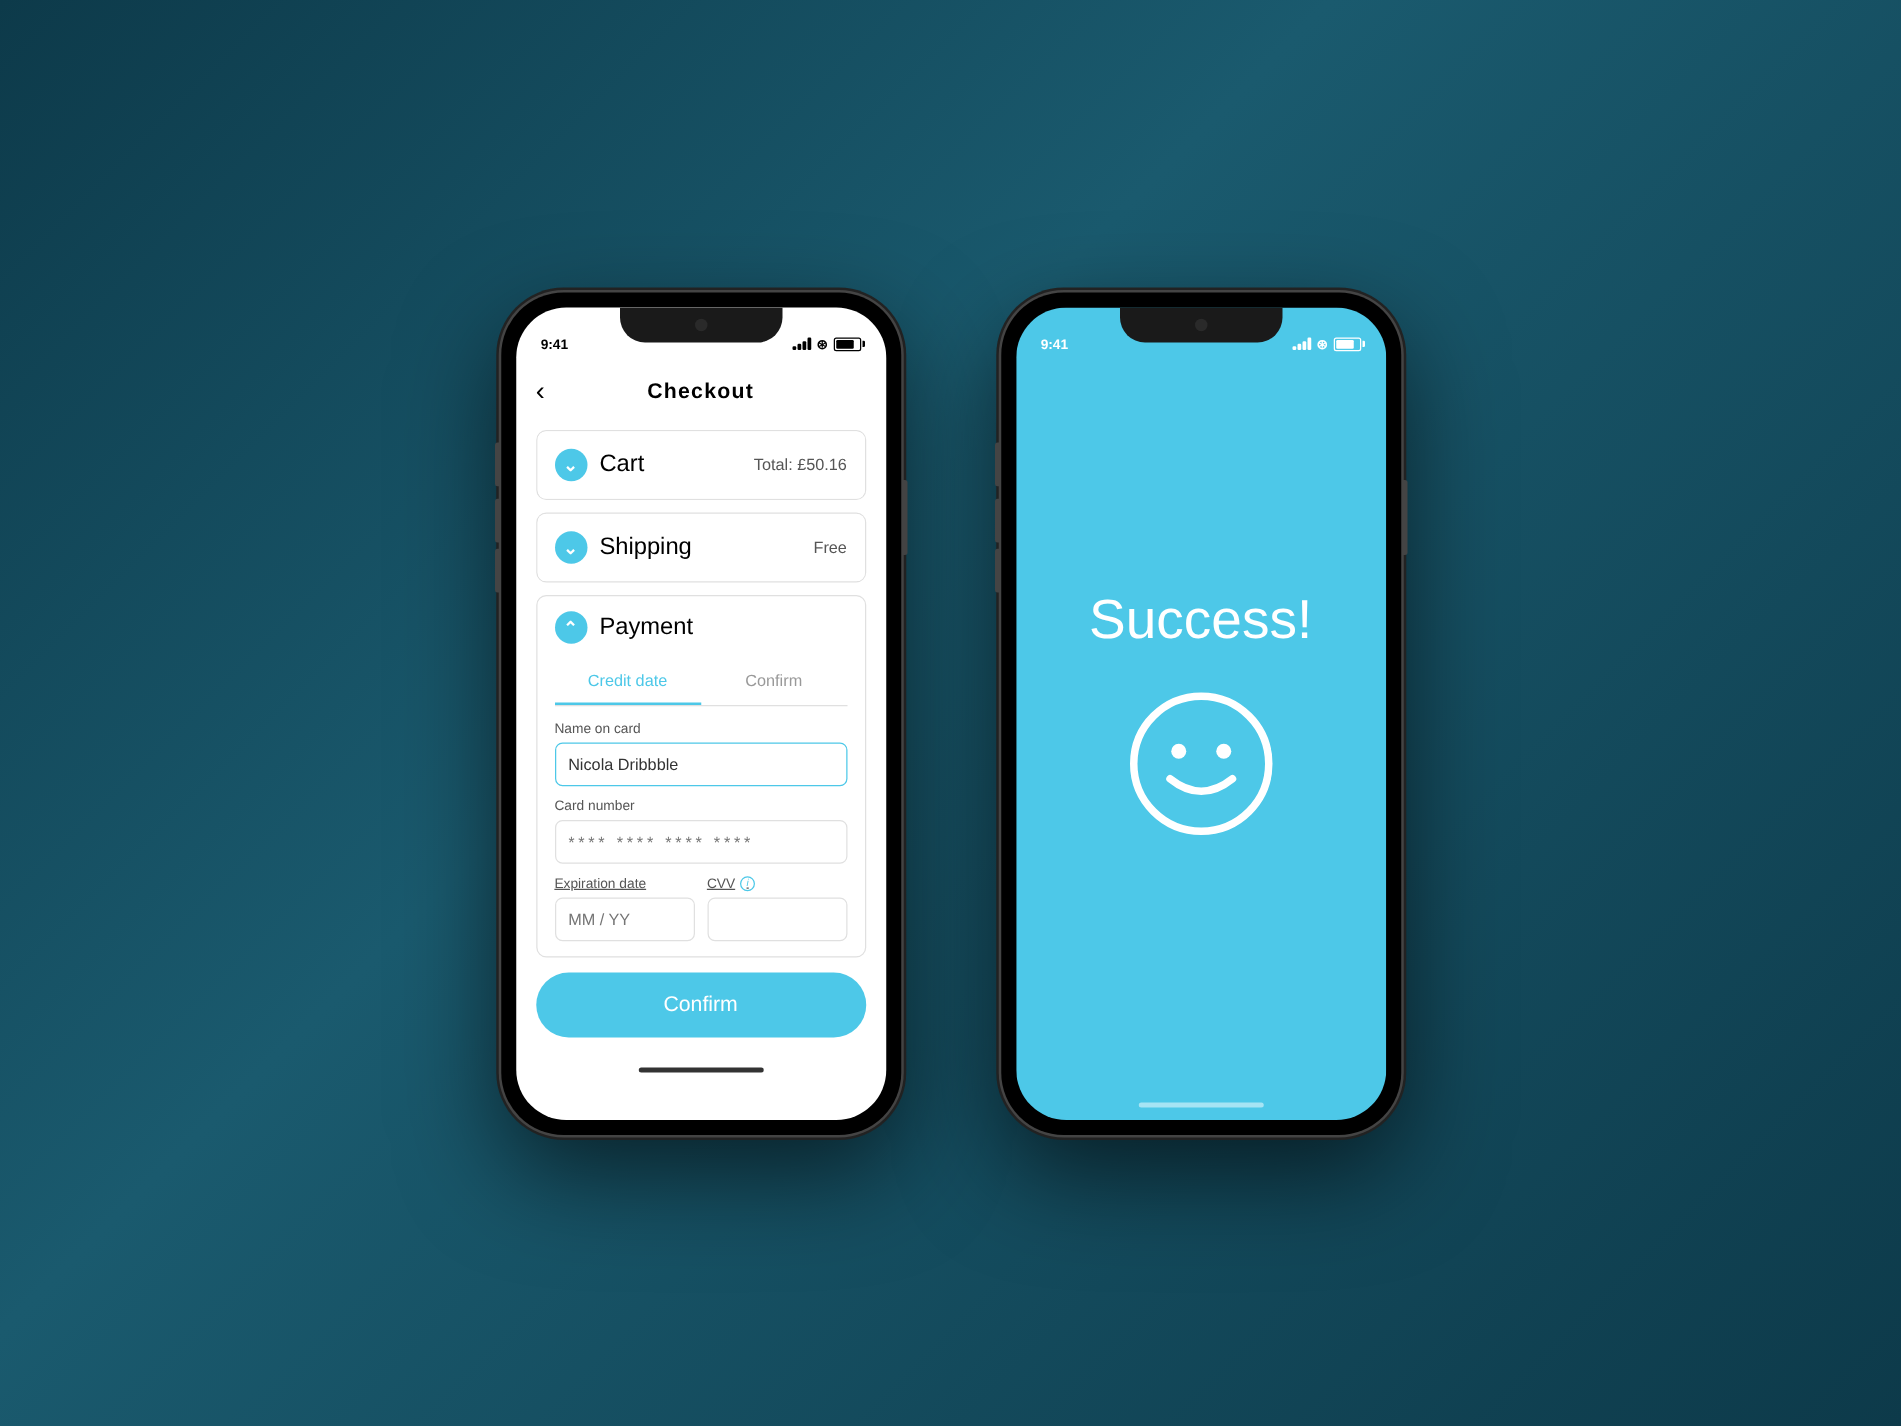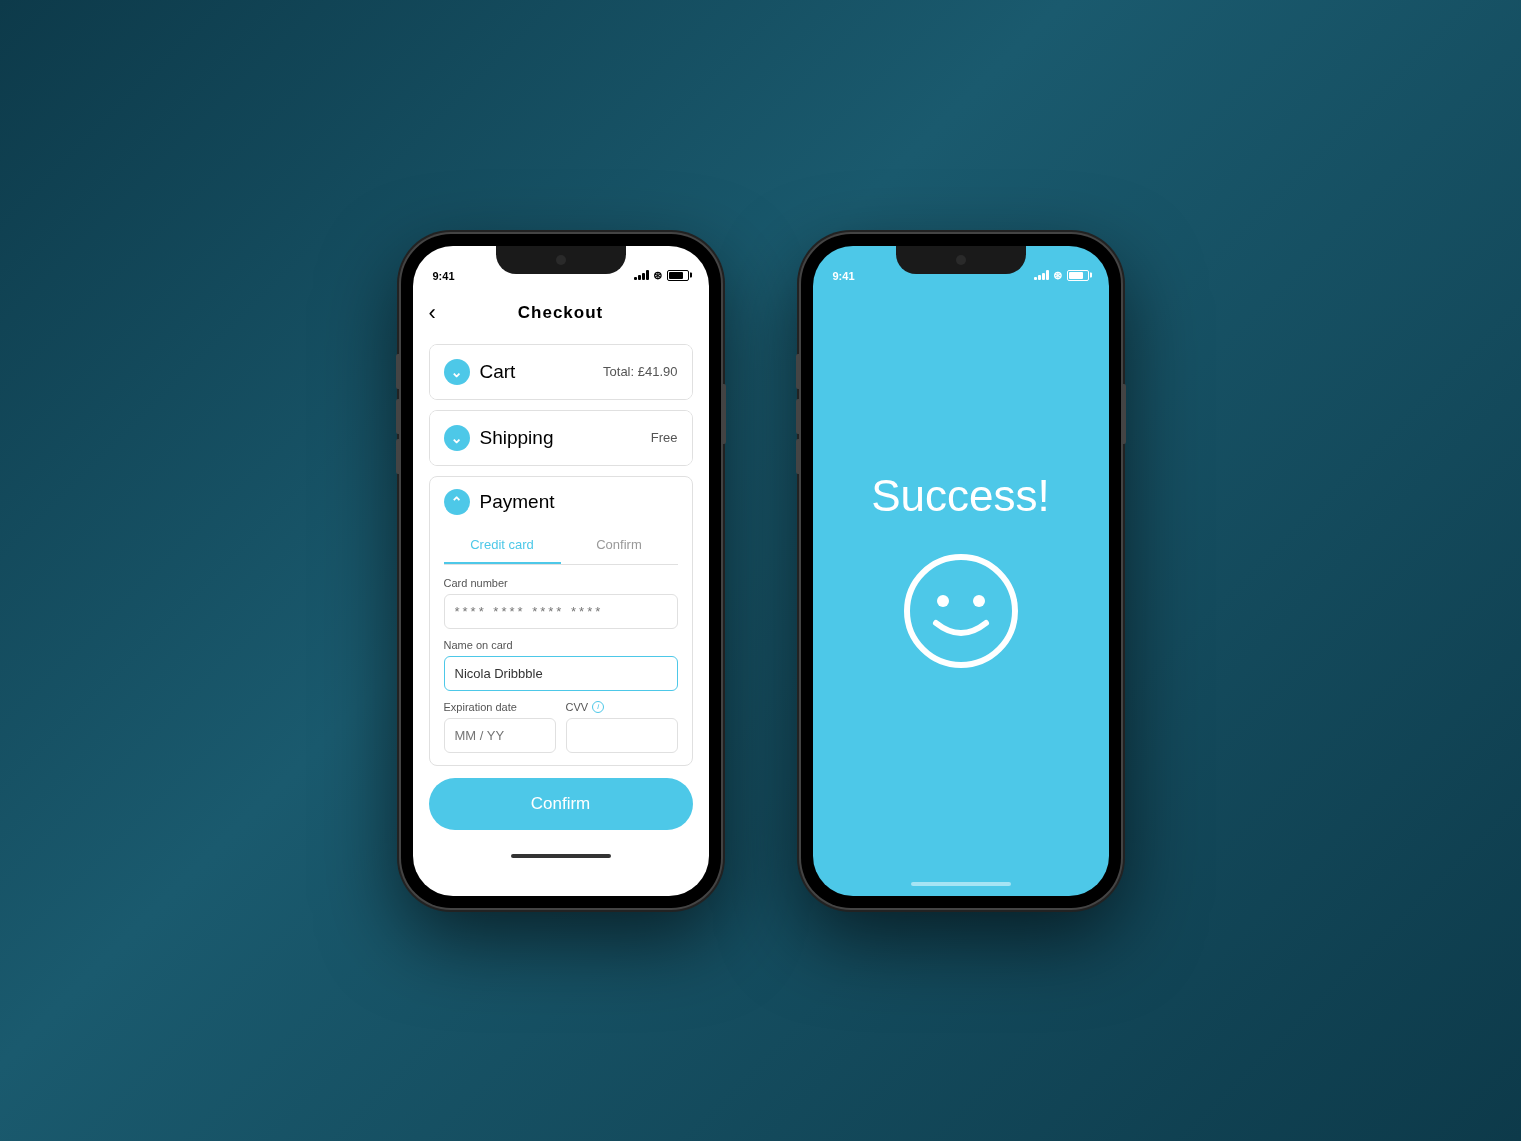--- a/index.html
+++ b/index.html
@@ -313,20 +313,21 @@
       flex: 1;
     }
 
     .form-group-half label {
       display: flex;
       align-items: center;
       gap: 4px;
       font-size: 11px;
       color: #555;
       margin-bottom: 5px;
+      text-decoration: underline;
     }
 
     .info-icon {
       width: 12px;
       height: 12px;
       border: 1px solid #4dc8e8;
       border-radius: 50%;
       display: flex;
       align-items: center;
       justify-content: center;
@@ -423,51 +424,51 @@
       <span class="checkout-title">Checkout</span>
     </div>
 
     
     <div class="checkout-body">
 
       <div class="accordion-item">
         <div class="accordion-header">
           <div class="accordion-icon">⌄</div>
           <span class="accordion-label">Cart</span>
-          <span class="accordion-value">Total: £41.90</span>
+          <span class="accordion-value">Total: £50.16</span>
         </div>
       </div>
 
       <div class="accordion-item">
         <div class="accordion-header">
           <div class="accordion-icon">⌄</div>
           <span class="accordion-label">Shipping</span>
           <span class="accordion-value">Free</span>
         </div>
       </div>
 
       <div class="payment-section">
         <div class="payment-header">
           <div class="accordion-icon">⌃</div>
           <span class="accordion-label">Payment</span>
         </div>
 
         <div class="payment-tabs">
-          <div class="payment-tab active">Credit card</div>
+          <div class="payment-tab active">Credit date</div>
           <div class="payment-tab">Confirm</div>
         </div>
 
         <div class="payment-form">
+          <div class="form-group">
+            <label>Name on card</label>
+            <input class="form-input focused" type="text" value="Nicola Dribbble" style="">
+          </div>
           <div class="form-group">
             <label>Card number</label>
             <input class="form-input masked" type="text" value="" placeholder="**** **** **** ****" style="">
-          </div>
-          <div class="form-group">
-            <label>Name on card</label>
-            <input class="form-input focused" type="text" value="Nicola Dribbble" style="">
           </div>
           <div class="form-row">
             <div class="form-group-half">
               <label>Expiration date</label>
               <input class="form-input" type="text" value="" placeholder="MM / YY" style="">
             </div>
             <div class="form-group-half">
               <label>
                 <span>CVV</span>
                 <span class="info-icon">i</span>

